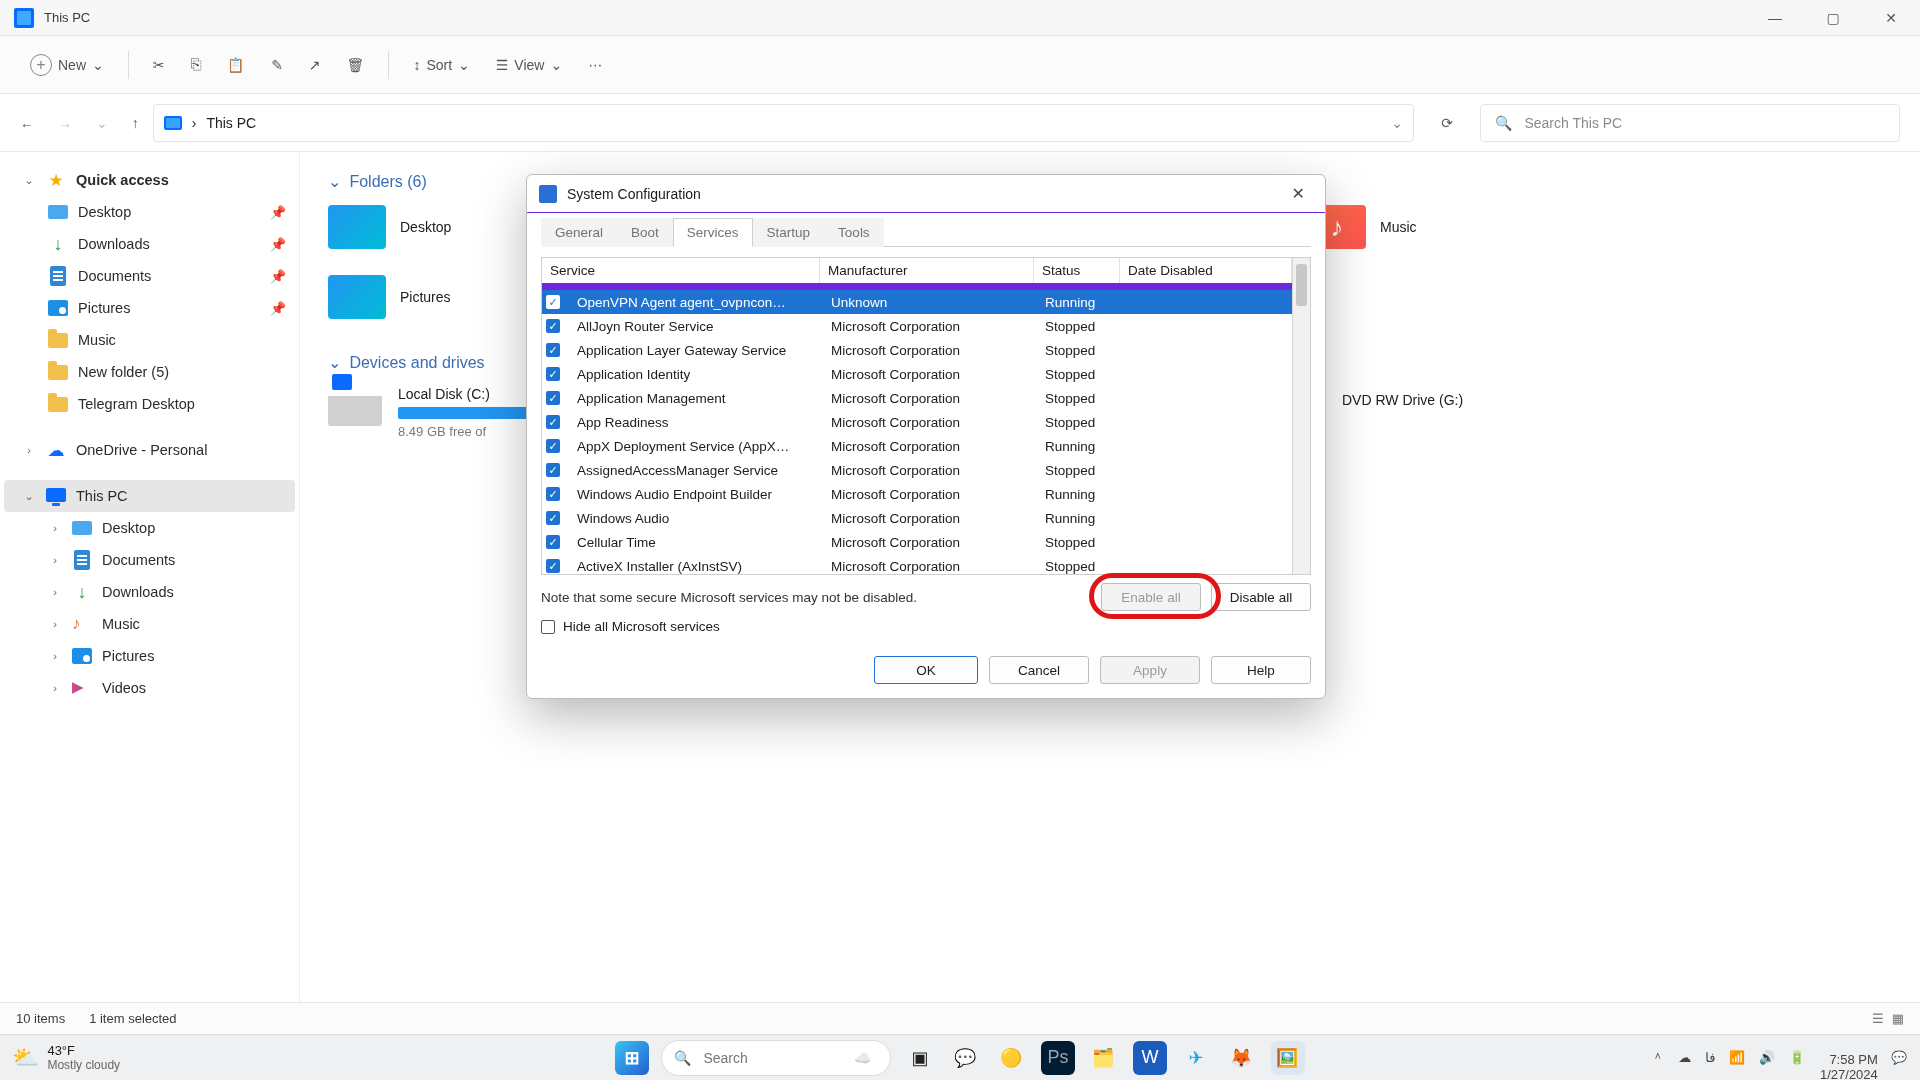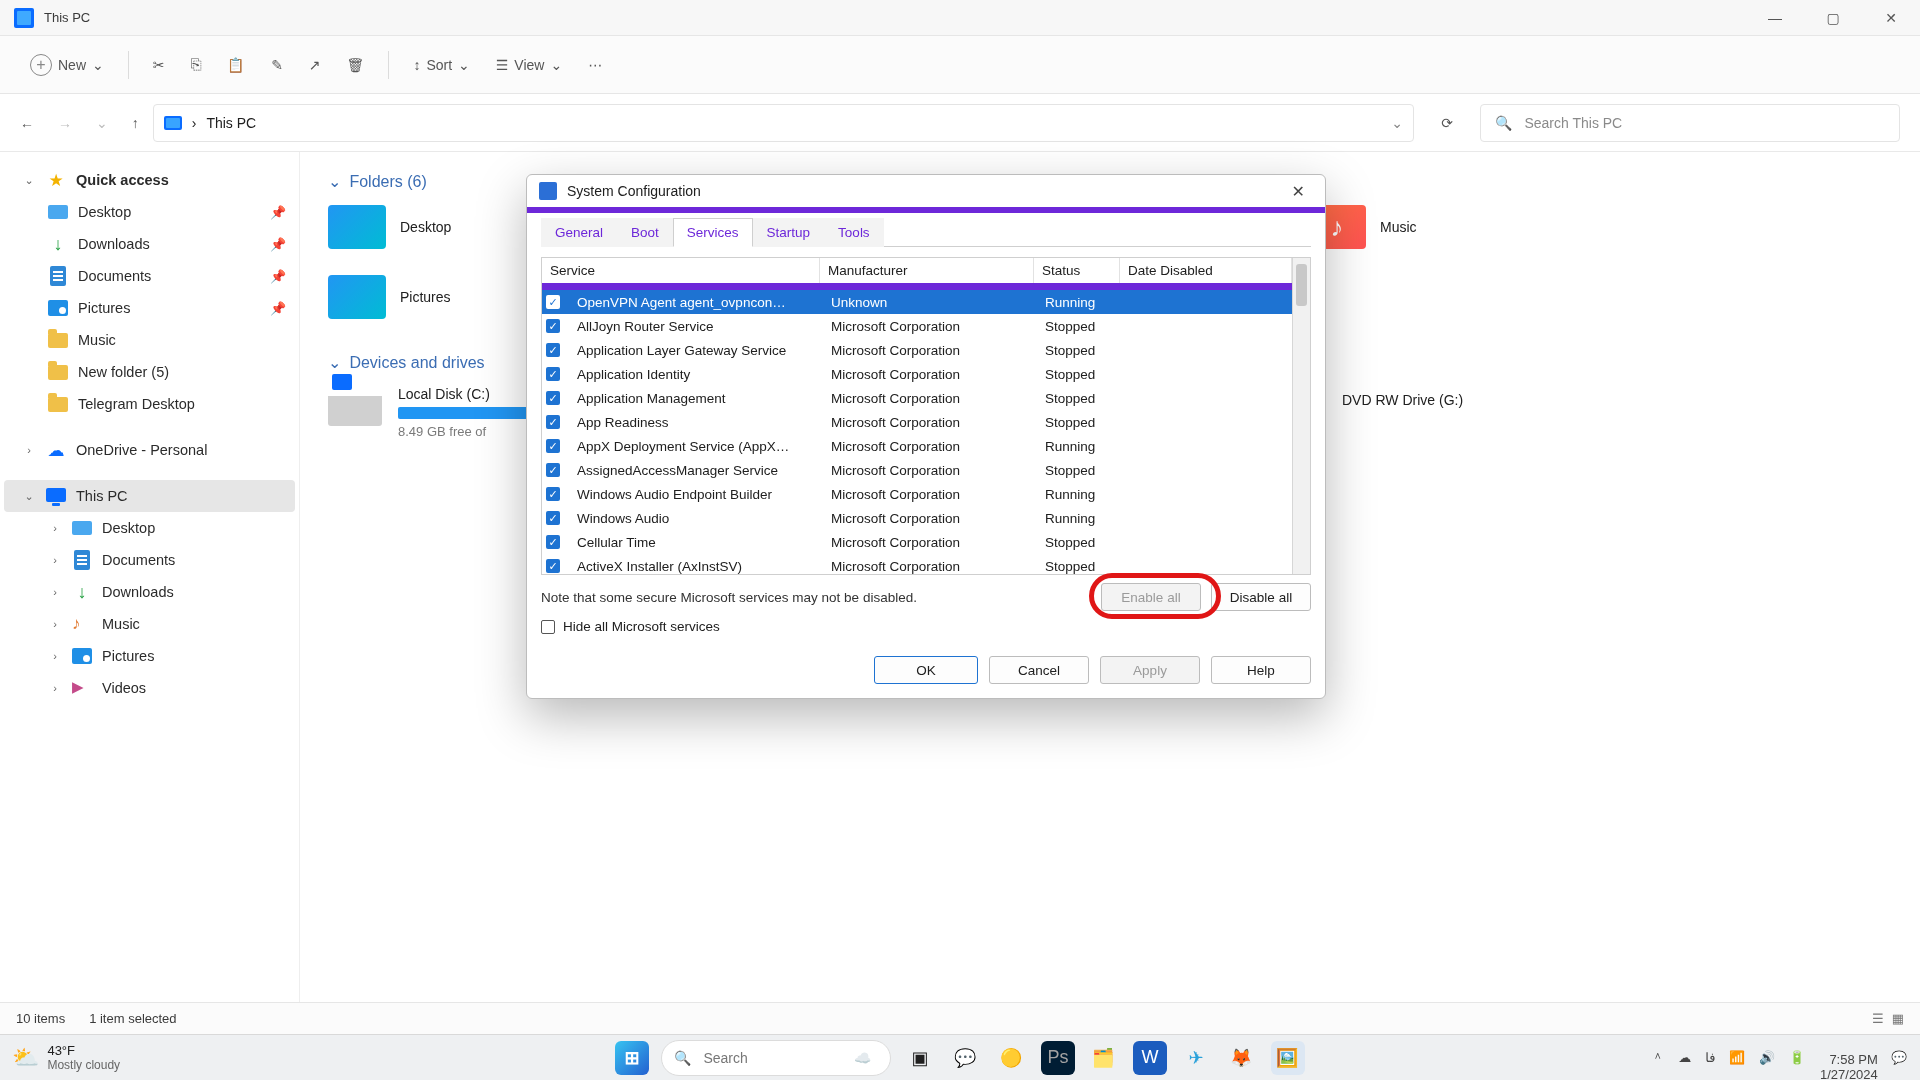--- a/index.html
+++ b/index.html
@@ -67,26 +67,26 @@
 .drive-bar .fill { height:100%; background:#2196f3; width:78%; }
 .dvd-ico { width:58px; height:42px; position:relative; }
 .dvd-ico .disc{ width:36px; height:36px; border:3px solid #bbb; border-radius:50%; position:absolute; right:2px; top:-4px; background:radial-gradient(circle,#fff 35%,#ddd 36%);}
 .dvd-ico .lbl { position:absolute; bottom:0; left:8px; background:#222; color:#fff; font-size:10px; padding:1px 4px; border-radius:2px; }
 
 .statusbar { height:32px; border-top:1px solid #e6e6e6; background:#fbfbfb; display:flex; align-items:center; padding:0 16px; font-size:13px; color:#3a3a3a; gap:24px; }
 .statusbar .right { margin-left:auto; display:flex; gap:8px; color:#777; }
 
 
 .dialog { position:absolute; left:526px; top:174px; width:800px; background:#fff; border:1px solid #bcbcbc; border-radius:6px; box-shadow:0 18px 50px rgba(0,0,0,.28); z-index:50; }
-.dlg-title { height:38px; display:flex; align-items:center; padding:0 12px; border-bottom:6px solid #6d28d9; }
+.dlg-title { height:38px; display:flex; align-items:center; padding:0 12px; border-bottom:1px solid #6d28d9; }
 .dlg-title .ico { width:18px; height:18px; background:#2b6fd6; border-radius:2px; margin-right:10px; }
 .dlg-title .x { margin-left:auto; font-size:16px; color:#444; padding:4px 8px; }
 .dlg-body { padding: 4px 14px 14px; }
 .tabs { display:flex; border-bottom:1px solid #cfcfcf; gap:0; }
-.tab { padding:6px 13px; font-size:13.5px; color:#6d28d9; border:1px solid transparent; border-bottom:none; position:relative; top:1px; background:#f3f3f3; cursor:default;text-align:right;}
+.tab { padding:6px 13px; font-size:13.5px; color:#737373; border:1px solid transparent; border-bottom:none; position:relative; top:1px; background:#f3f3f3; cursor:default;text-align:right;}
 .tab.active { background:#fff; border-color:#cfcfcf; border-bottom:1px solid #fff; }
 .svcbox { border:1px solid #cfcfcf; margin-top:10px; height:318px; display:flex; }
 .svc-table { flex:1; overflow:hidden; font-size:13.5px; }
 .svc-head { display:flex; border-bottom:7px solid #6d28d9; background:#fff; }
 .svc-head div { padding:5px 8px; border-right:1px solid #e2e2e2; }
 .col-s { width:278px; } .col-m { width:214px; } .col-st { width:86px; } .col-d { flex:1; }
 .svc-rows { height:calc(100% - 28px); overflow:hidden; }
 .svc-row { display:flex; align-items:center; height:24px; }
 .svc-row.sel { background:#1e73d2; color:#fff; }
 .svc-row .cb { width:22px; display:flex; align-items:center; justify-content:center; }

